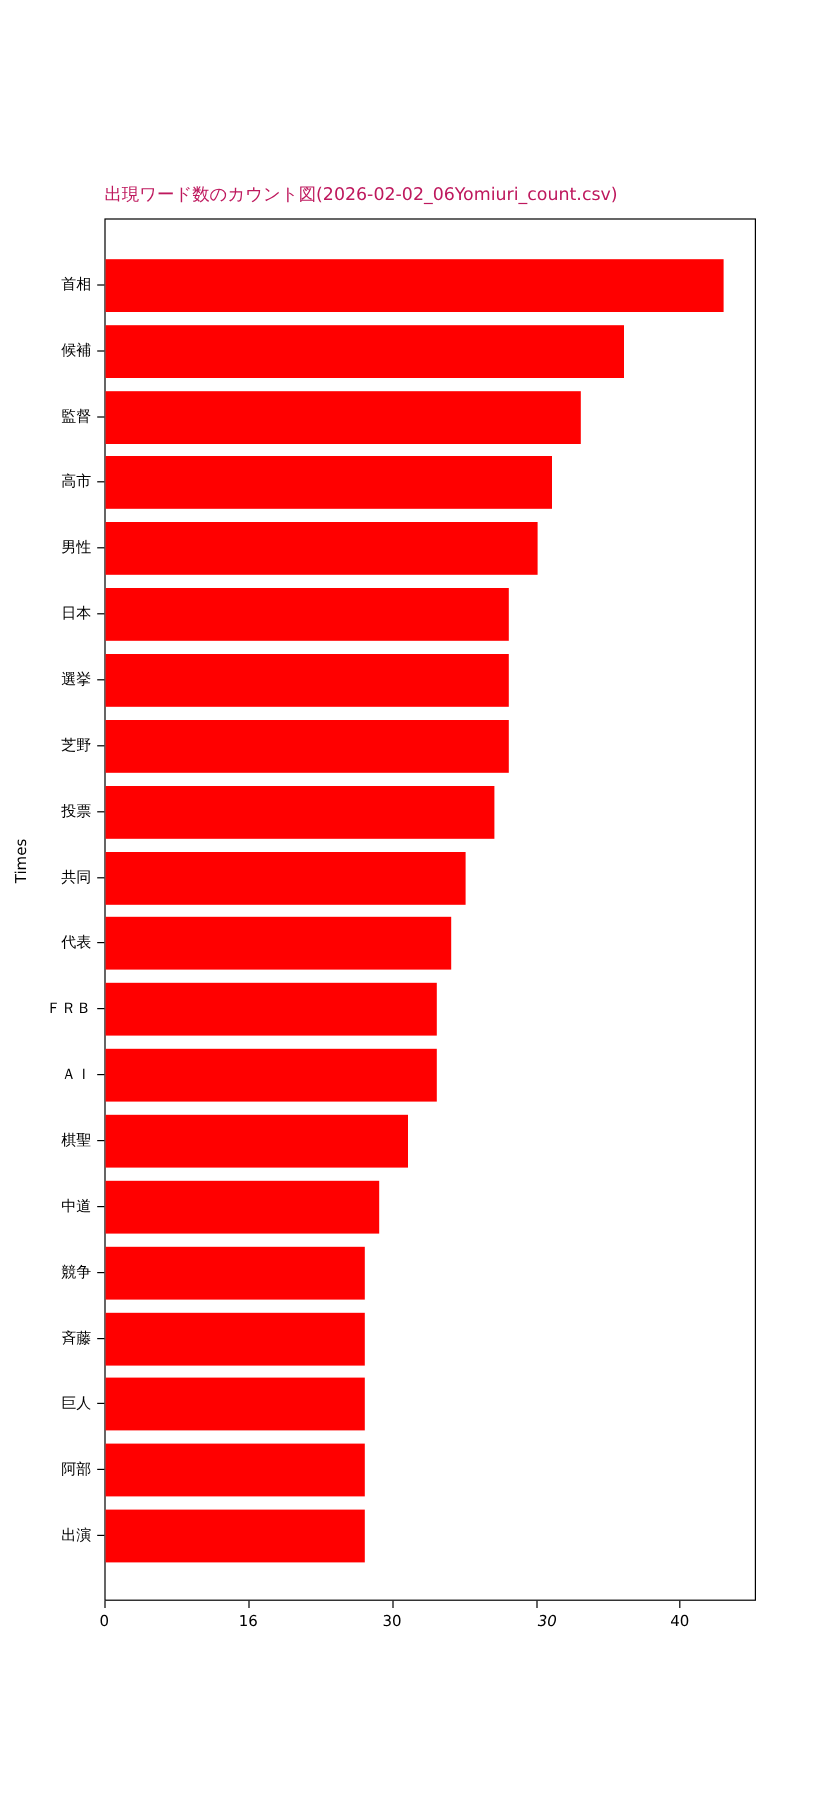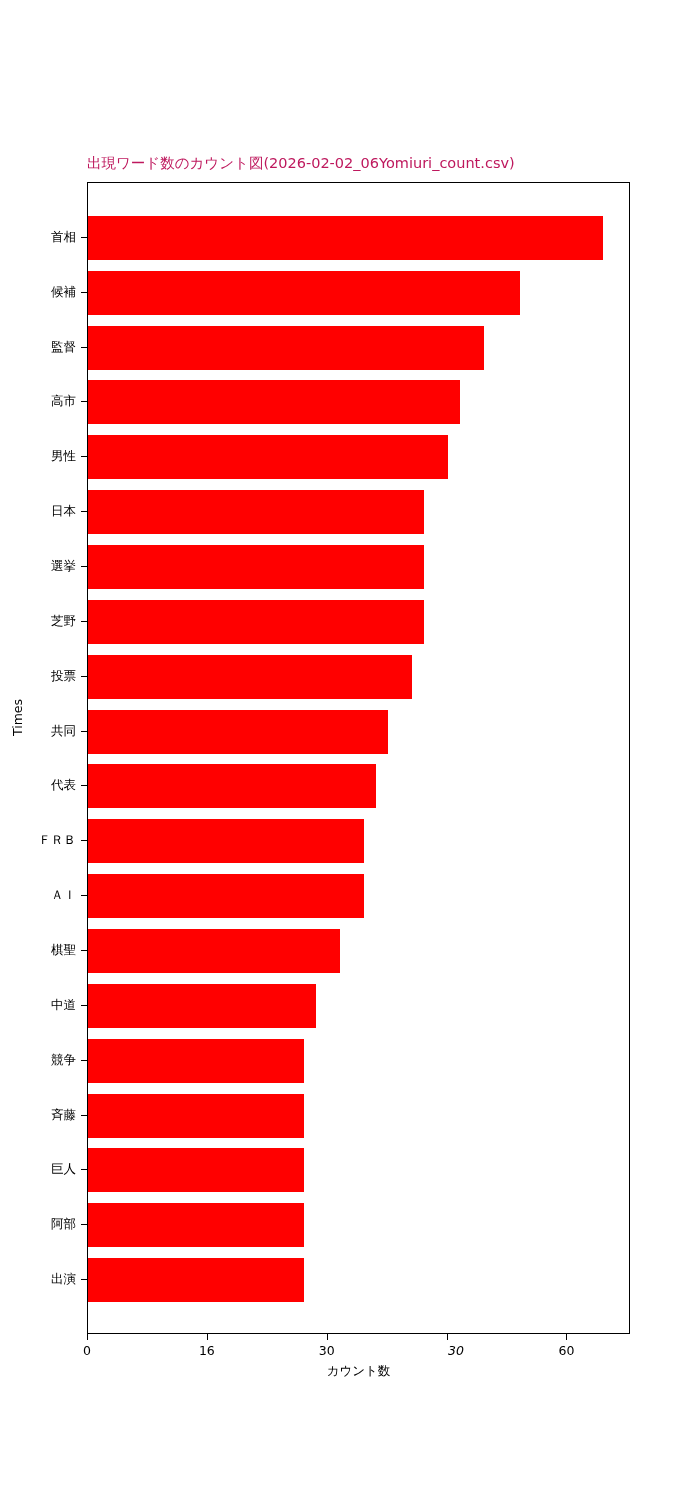--- a/index.html
+++ b/index.html
@@ -247,19 +247,18 @@
   <div id="x-axis">
       <div class="xtick" style="left: 87px;"></div>
       <div class="xtick-label" style="left: 87px;">0</div>
       <div class="xtick" style="left: 206.868px;"></div>
       <div class="xtick-label" style="left: 206.868px;">16</div>
       <div class="xtick" style="left: 326.735px;"></div>
       <div class="xtick-label" style="left: 326.735px;">30</div>
       <div class="xtick" style="left: 446.603px;"></div>
       <div class="xtick-label" style="left: 456px; font-style: italic;">30</div>
       <div class="xtick" style="left: 566.47px;"></div>
-      <div class="xtick-label" style="left: 566.47px;">60</div>
+      <div class="xtick-label" style="left: 566.47px;">40</div>
     </div>
 
-  <div id="xlabel">カウント数</div>
   <div id="ylabel">Times</div>
 
 </div>
 
 </body></html>

